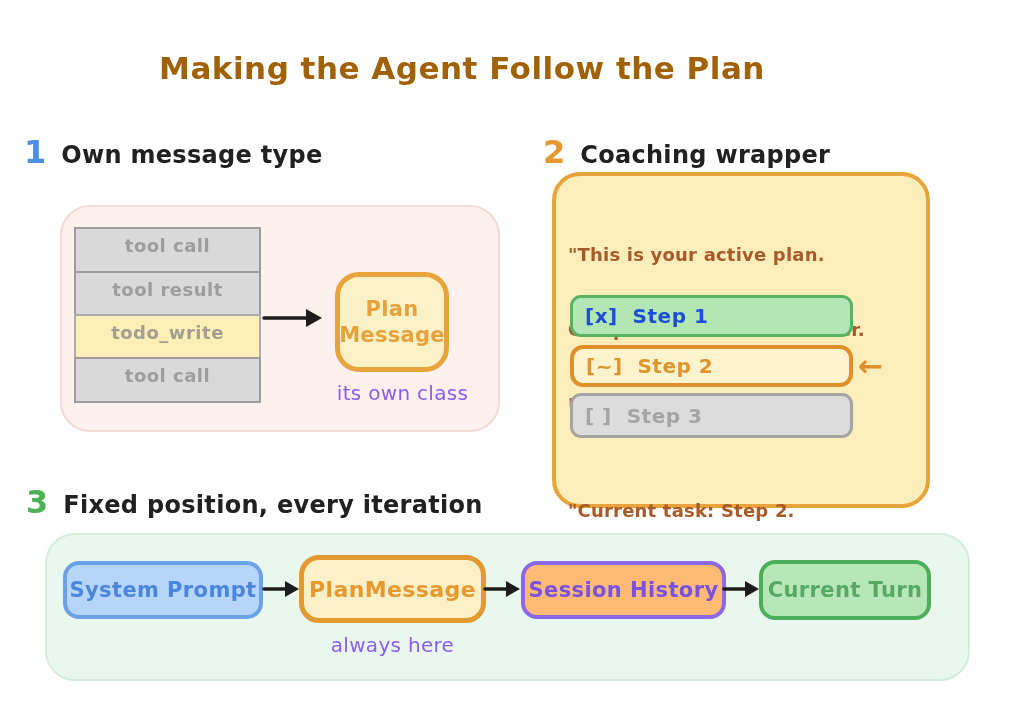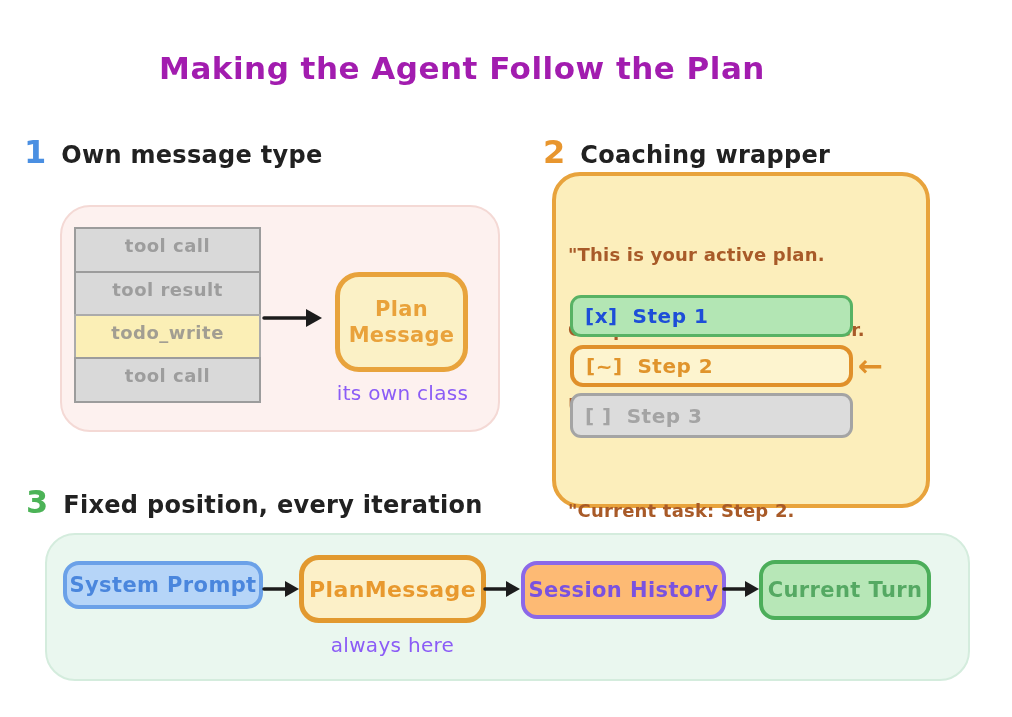--- a/index.html
+++ b/index.html
@@ -4,21 +4,21 @@
 <style>
   html,body { margin:0; padding:0; background:#ffffff; }
   .canvas {
     position:relative; width:1012px; height:717px; background:#ffffff;
     font-family:"DejaVu Sans", sans-serif; overflow:hidden;
   }
   .abs { position:absolute; box-sizing:border-box; }
 
   .title {
     left:0; top:50px; width:924px; text-align:center;
-    font-size:31px; font-weight:700; color:#a21caf; letter-spacing:0.5px;
+    font-size:31px; font-weight:700; color:#a16207; letter-spacing:0.5px;
   }
 
   .sec-head { display:flex; align-items:baseline; gap:15px; }
   .num  { font-size:32px; font-weight:700; line-height:1; }
   .num-blue   { color:#4a8fe2; }
   .num-orange { color:#e8962e; }
   .num-green  { color:#4cb357; }
   .head-label { font-size:24px; font-weight:600; color:#212121; letter-spacing:0.3px;margin-top:12px; }
 
   
@@ -38,21 +38,21 @@
   
   .msg {
     left:74px; width:187px; height:46px; border-radius:0;
     font-size:18px; font-weight:600; text-align:center; line-height:34px;
     letter-spacing:0.5px;
   }
   .msg-gray   { background:#d9d9d9; border:2px solid #9c9c9c; color:#9d9d9d; }
   .msg-yellow { background:#fbefb6; border:2px solid #ababab; color:#a29e92; }
 
   .plan-box {
-    left:335px; top:272px; width:133px; height:100px;
+    left:335px; top:272px; width:114px; height:100px;
     background:#fbf1c6; border:5px solid #e8a33c; border-radius:24px;
     display:flex; flex-direction:column; align-items:center; justify-content:center;
     color:#e9a23b; font-size:21px; font-weight:700; line-height:1.25; letter-spacing:0.3px;
   }
   .caption { color:#8b5cf6; font-size:20px; font-weight:400; text-align:center; letter-spacing:0.3px; }
 
   
   .brown-lines { color:#a85a28; font-size:18px; font-weight:700; line-height:25px; letter-spacing:0.2px; white-space:pre; }
   .step {
     left:570px; width:283px; border-radius:11px;
@@ -62,21 +62,21 @@
   .step-done    { top:295px; height:42px; background:#b3e6b4; border:3px solid #58b264; color:#1d4ed8; }
   .step-active  { top:345px; height:42px; background:#fdf4cf; border:4px solid #e0902a; color:#e0942c; border-radius:13px; }
   .step-pending { top:393px; height:45px; background:#dcdcdc; border:3px solid #a4a4a4; color:#a4a4a4; }
   .pointer { left:858px; top:348px; color:#e0902a; font-size:30px; font-weight:700; }
 
   
   .flow-box {
     display:flex; align-items:center; justify-content:center;
     font-size:21px; font-weight:700; letter-spacing:0.4px;
   }
-  .flow-blue   { left:63px;  top:561px; width:200px; height:48px; background:#b6d5f8; border:4px solid #6ba1e8; border-radius:16px; color:#4a86dd; }
+  .flow-blue   { left:63px;  top:561px; width:200px; height:58px; background:#b6d5f8; border:4px solid #6ba1e8; border-radius:16px; color:#4a86dd; }
   .flow-orange { left:299px; top:555px; width:187px; height:68px; background:#fcf0c8; border:5px solid #e2992f; border-radius:20px; color:#e8992e; font-size:22px; }
   .flow-purple { left:521px; top:561px; width:205px; height:58px; background:#fdba74; border:4px solid #8b68e8; border-radius:16px; color:#7a52e0; }
   .flow-green  { left:759px; top:560px; width:172px; height:60px; background:#b7e7b7; border:4px solid #4cae5a; border-radius:16px; color:#55a963; }
 
   .arrow-svg { overflow:visible; }
 </style>
 </head>
 <body>
 
 <div class="canvas">

